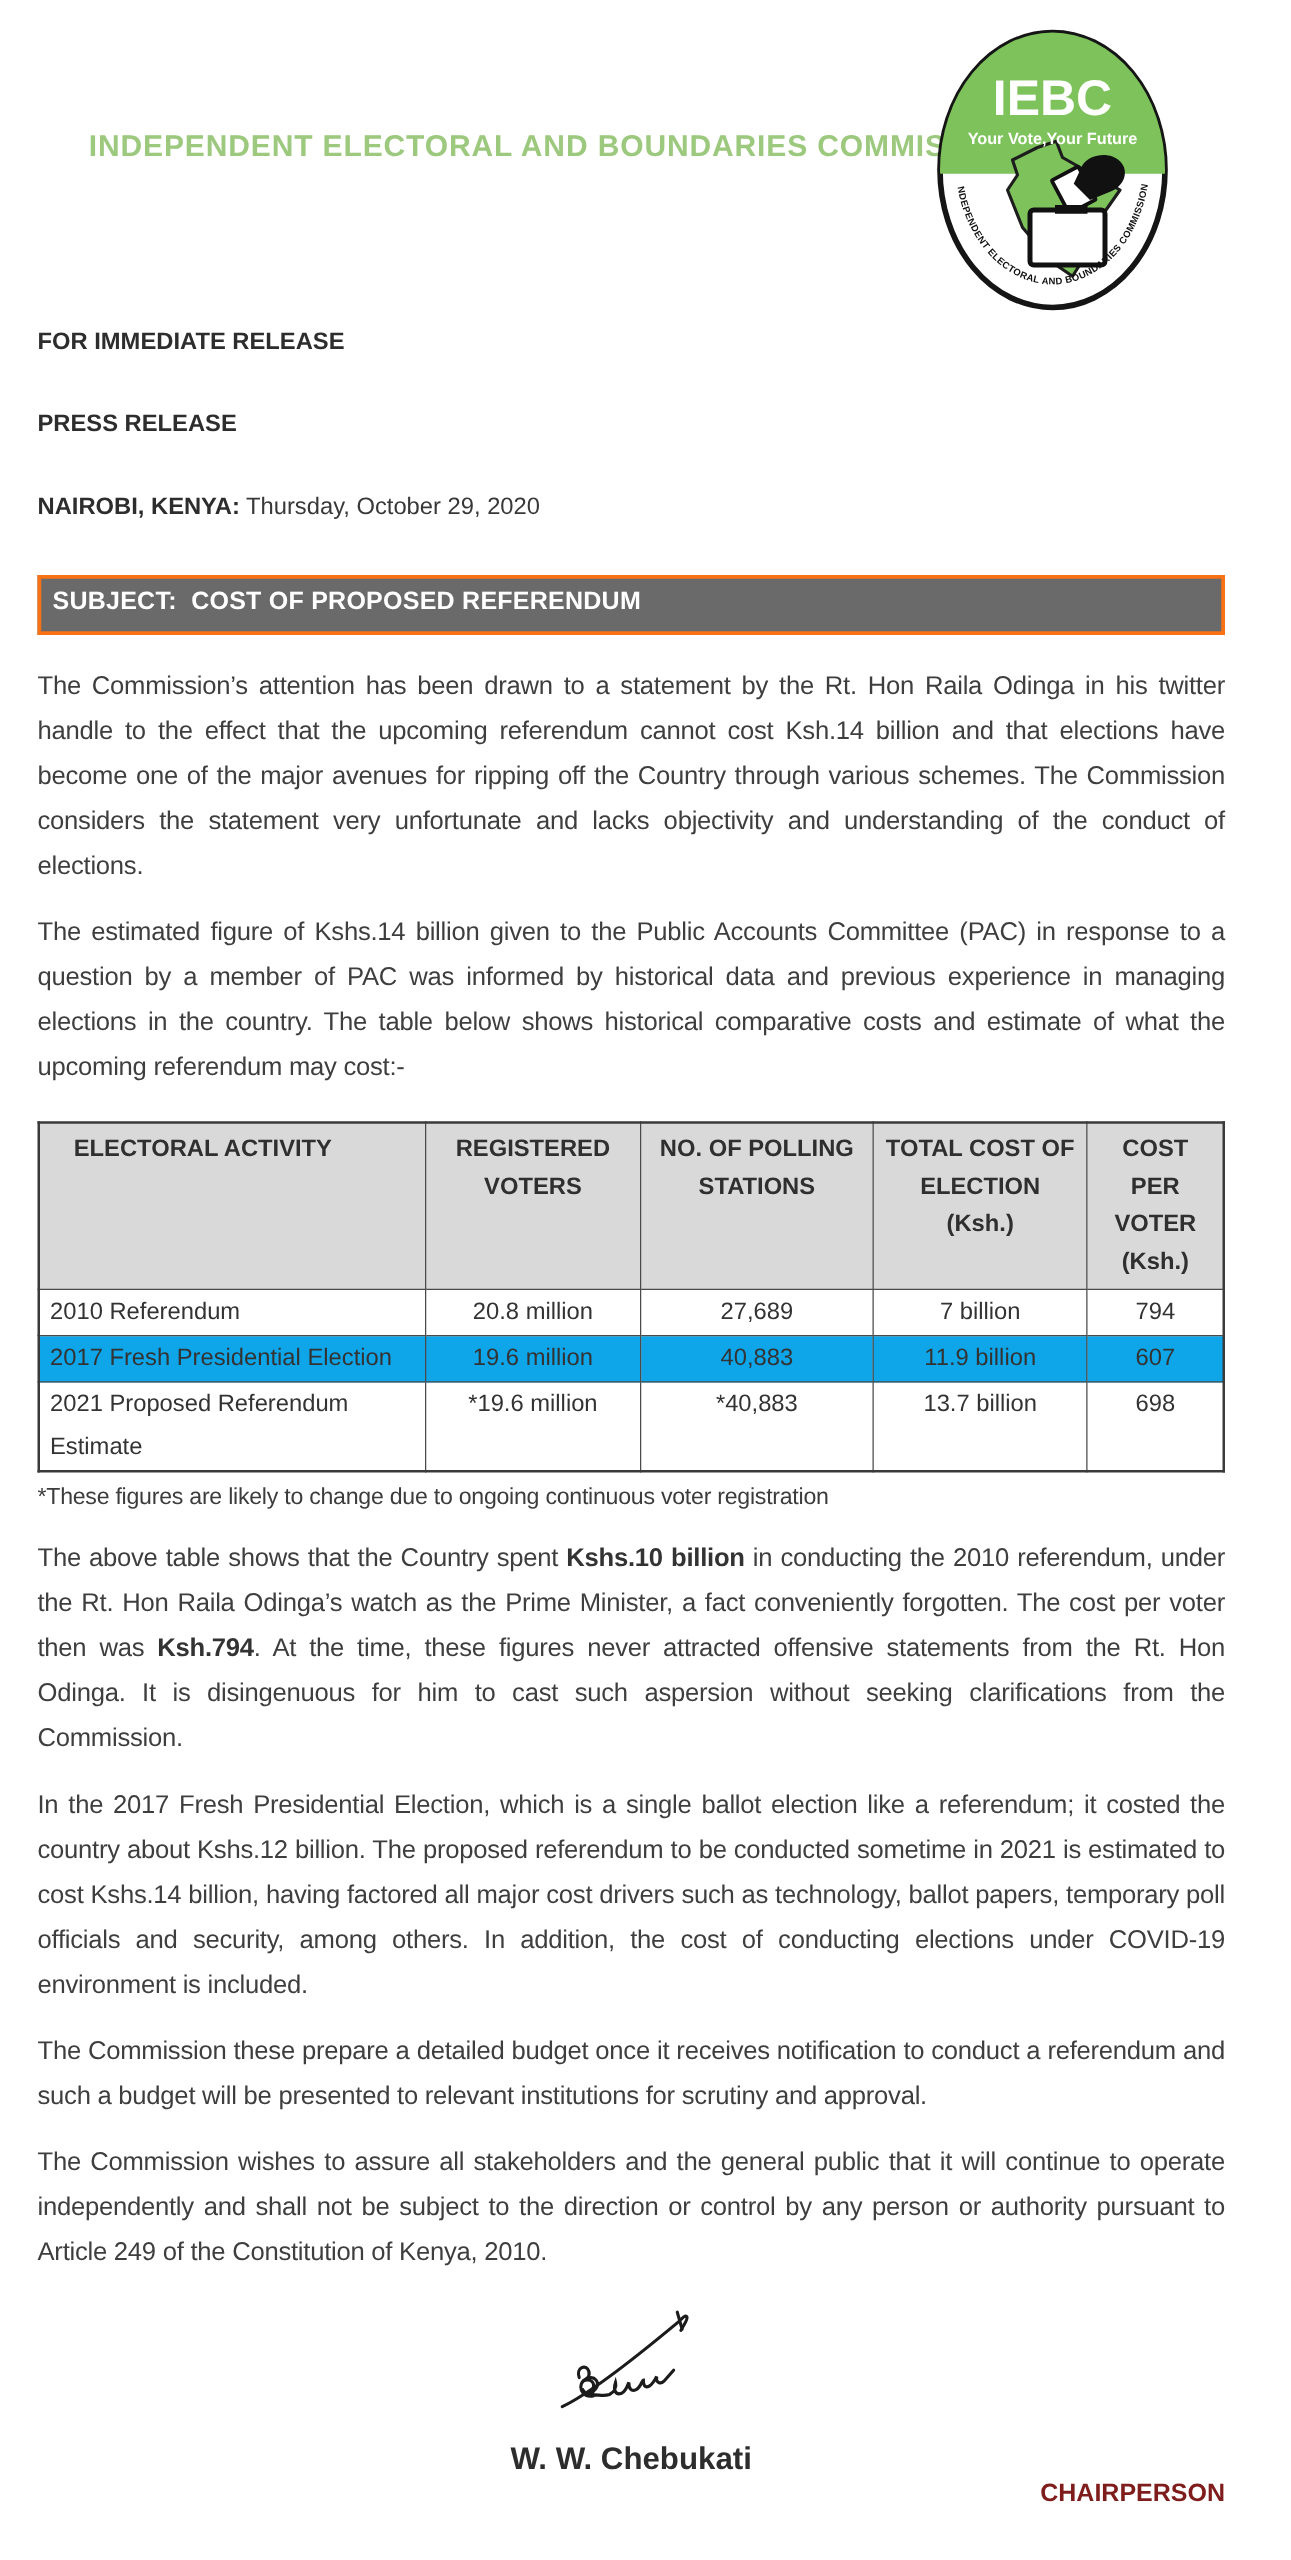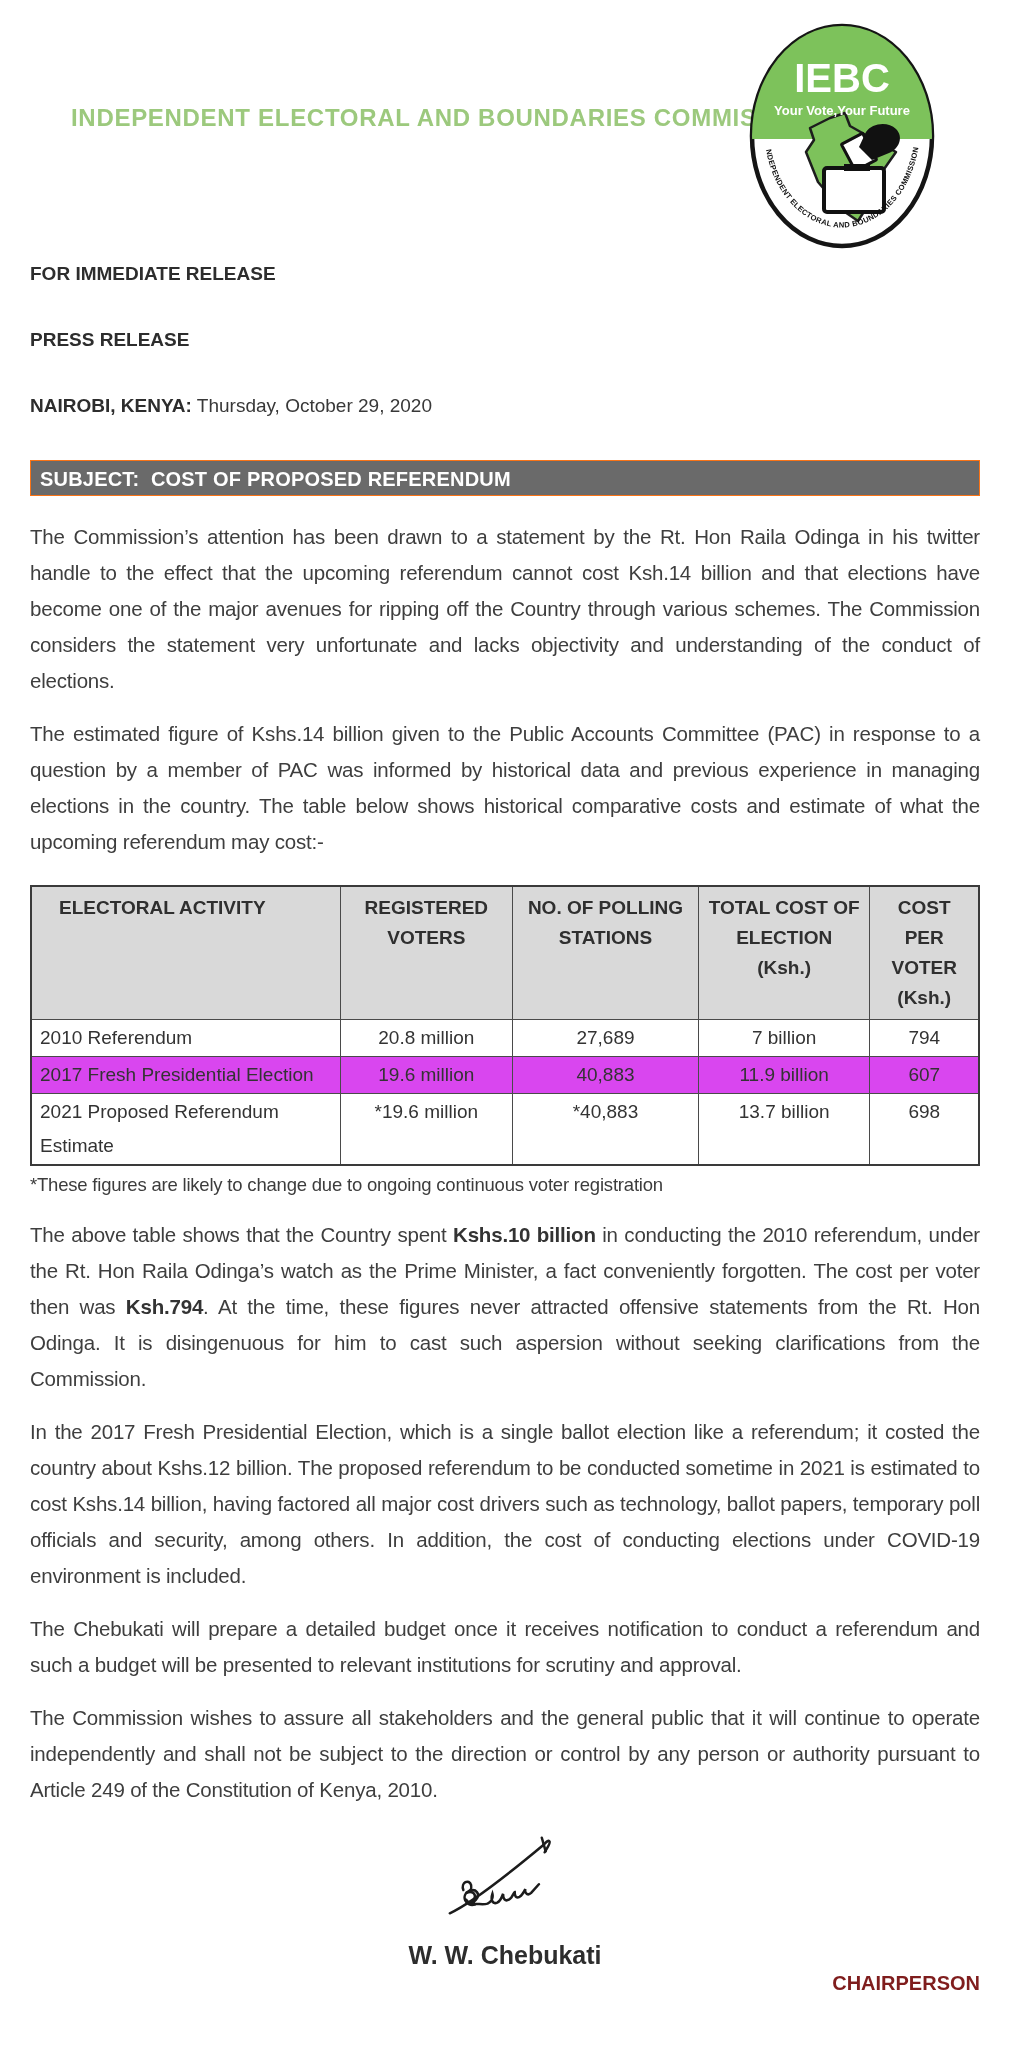--- a/index.html
+++ b/index.html
@@ -15,23 +15,23 @@
     font-size:24px;font-weight:bold;letter-spacing:0.7px;color:#9cc97d;
     white-space:nowrap;
   }
   .logo{position:absolute;left:746px;top:20px;width:192px;height:232px;}
   
   .content{margin:0 53px 0 30px;}
   .meta{font-size:19px;font-weight:bold;color:#2d2d2d;margin:0 0 42px 0;line-height:24px;}
   .meta .reg{font-weight:normal;color:#383838;}
   .subject-bar{
     margin:36px 0 23px 0;background:#6a6a6a;color:#ffffff;
-    font-size:20px;font-weight:bold;line-height:36px;height:36px;
+    font-size:20px;font-weight:bold;line-height:36px;height:48px;
     padding:0 0 0 9px;white-space:pre-wrap;letter-spacing:0.2px;
-    border:1px solid #f97316;box-sizing:border-box;
+    border:3px solid #f97316;box-sizing:border-box;
   }
   .body-para{
     font-size:20.5px;line-height:36px;text-align:justify;
     color:#3e3e3e;margin:0 0 17px 0;letter-spacing:-0.2px;
   }
   .body-para .b{font-weight:bold;color:#333333;}
   
   table.cost{border-collapse:collapse;width:100%;margin:25px 0 0 0;table-layout:fixed;}
   table.cost{border:2px solid #3a3a3a;}
   table.cost th,table.cost td{border:1px solid #4a4a4a;}
@@ -39,21 +39,21 @@
     background:#d9d9d9;font-size:19px;font-weight:bold;color:#2f2f2f;
     text-align:center;vertical-align:top;line-height:30px;
     padding:6px 6px;height:96px;box-sizing:border-box;white-space:pre-line;
   }
   table.cost th:first-child{text-align:left;padding-left:27px;}
   table.cost td{
     font-size:19px;color:#333333;line-height:34px;vertical-align:top;
     padding:1px 8px;text-align:center;
   }
   table.cost td:first-child{text-align:left;}
-  table.cost tbody tr:nth-child(2){background:#d946ef;}
+  table.cost tbody tr:nth-child(2){background:#0ea5e9;}
   .footnote{
     font-size:18.5px;color:#3c3c3c;
     margin:6px 0 20px 0;line-height:25px;letter-spacing:-0.2px;
   }
   
   .sig-block{margin-top:22px;text-align:center;}
   .sig-img{display:block;margin:0 auto;width:130px;height:92px;}
   .sig-name{font-size:25px;font-weight:bold;color:#2d2d2d;margin:20px 0 0 0;line-height:26px;}
   .sig-title{font-size:20px;font-weight:bold;color:#7f1d1d;margin:2px 0 0 0;line-height:26px;text-align:right;}
 </style>
@@ -159,21 +159,21 @@
           </tr>
         </tbody>
     </table>
 
     <p class="footnote">*These figures are likely to change due to ongoing continuous voter registration</p>
 
     <p class="body-para"><span>The above table shows that the Country spent </span><span class="b">Kshs.10 billion</span><span> in conducting the 2010 referendum, under the Rt. Hon Raila Odinga’s watch as the Prime Minister, a fact conveniently forgotten. The cost per voter then was </span><span class="b">Ksh.794</span><span>. At the time, these figures never attracted offensive statements from the Rt. Hon Odinga. It is disingenuous for him to cast such aspersion without seeking clarifications from the Commission.</span></p>
 
     <p class="body-para"><span>In the 2017 Fresh Presidential Election, which is a single ballot election like a referendum; it costed the country about Kshs.12 billion. The proposed referendum to be conducted sometime in 2021 is estimated to cost Kshs.14 billion, having factored all major cost drivers such as technology, ballot papers, temporary poll officials and security, among others. In addition, the cost of conducting elections under COVID-19 environment is included.</span></p>
 
-    <p class="body-para"><span>The Chebukati will prepare a detailed budget once it receives notification to conduct a referendum and such a budget will be presented to relevant institutions for scrutiny and approval.</span></p>
+    <p class="body-para"><span>The Commission these prepare a detailed budget once it receives notification to conduct a referendum and such a budget will be presented to relevant institutions for scrutiny and approval.</span></p>
 
     <p class="body-para"><span>The Commission wishes to assure all stakeholders and the general public that it will continue to operate independently and shall not be subject to the direction or control by any person or authority pursuant to Article 249 of the Constitution of Kenya, 2010.</span></p>
 
     <div class="sig-block">
       <svg class="sig-img" viewBox="0 0 130 95">
         <g fill="none" stroke="#1c1c1c" stroke-width="2.6" stroke-linecap="round">
 
           <path d="M8,86 C34,74 80,36 104,16 C108,12 110,10 111,12 C112,14 108,19 106,23"></path>
           <path d="M103,8 L107,22"></path>
 

